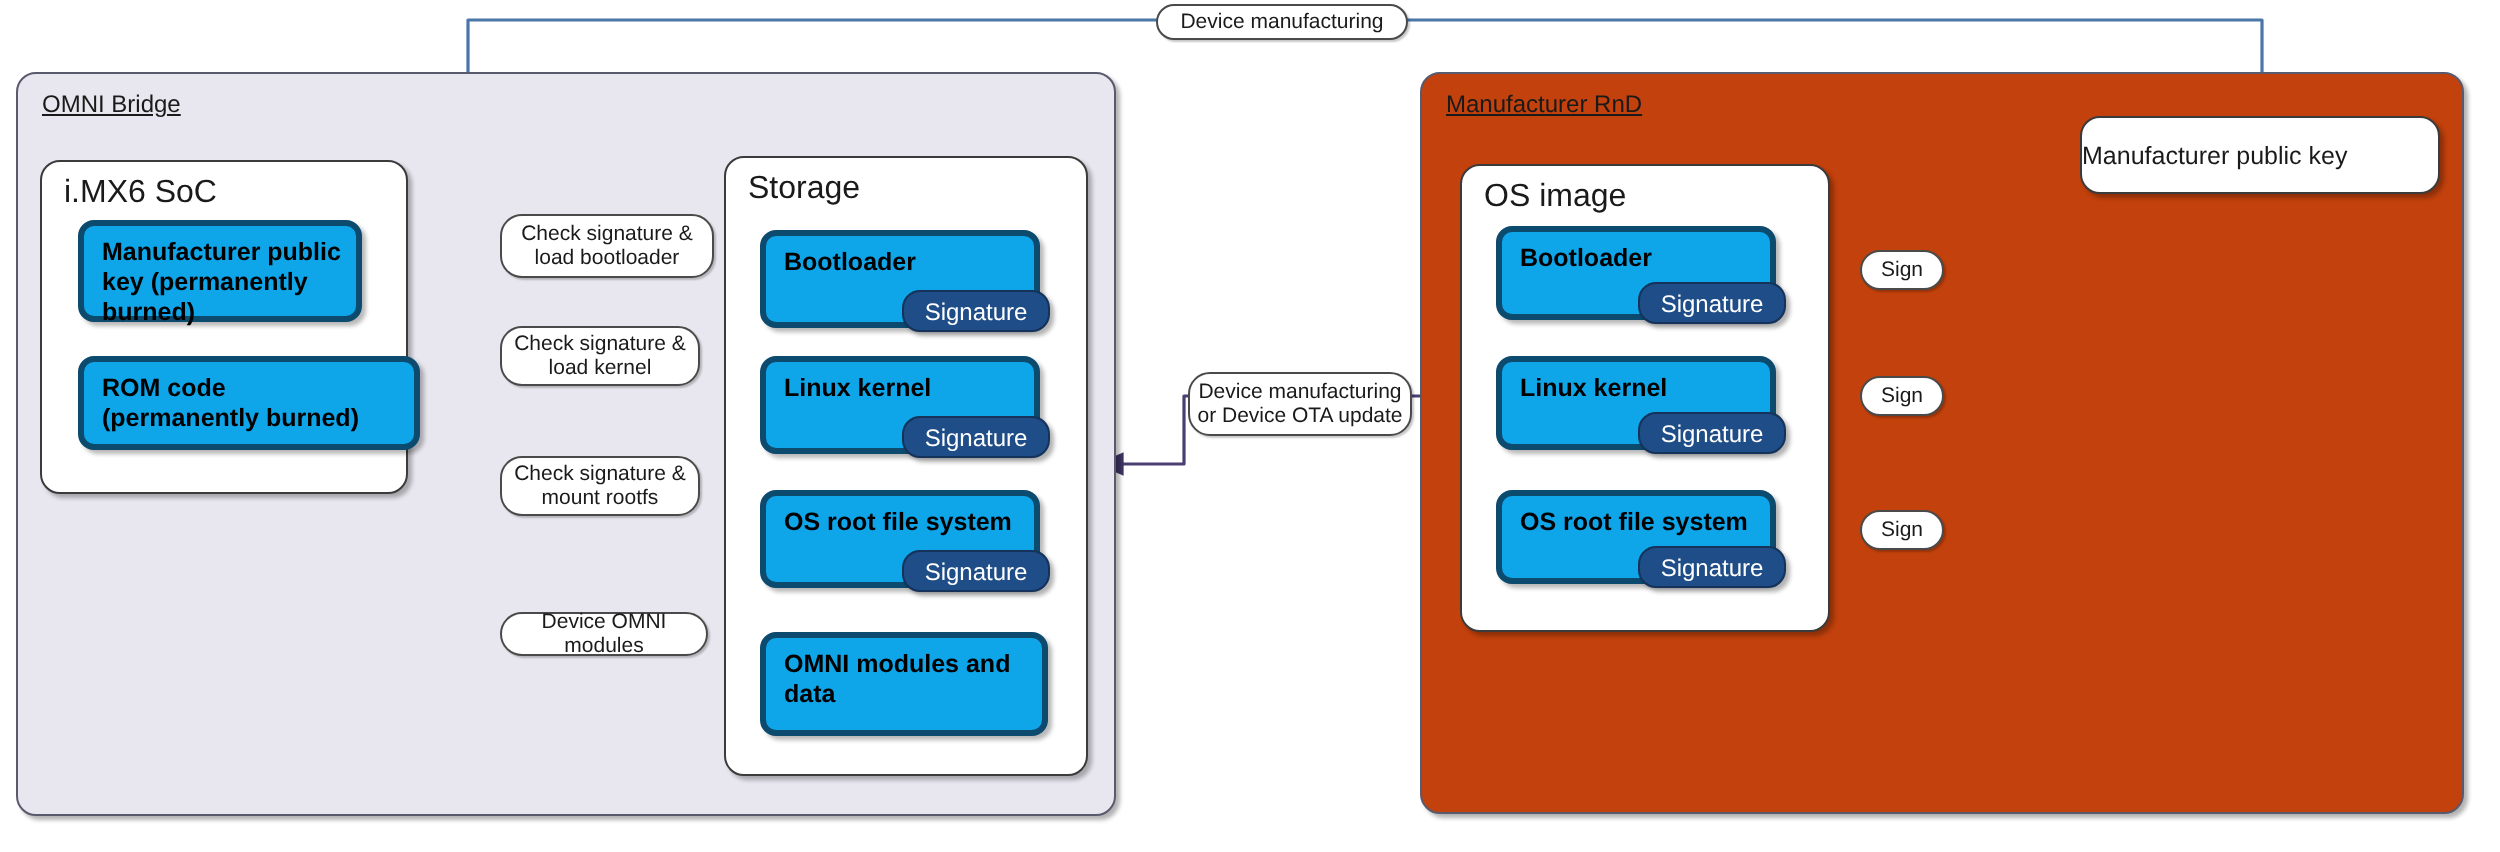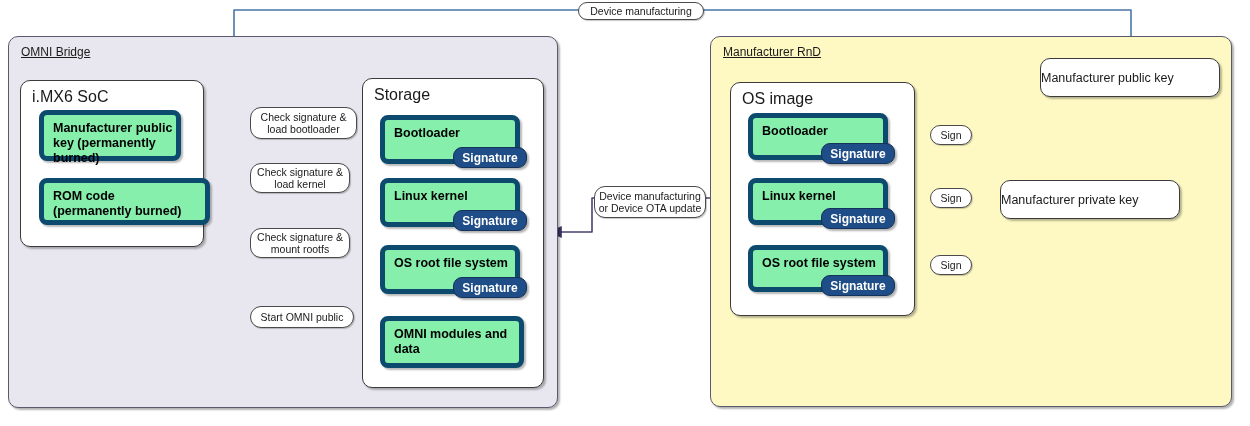--- a/index.html
+++ b/index.html
@@ -23,21 +23,21 @@
     color: #000;
   }
   
   .group-omni {
     background: #e8e6ee;
     border: 1px solid #5a5a6e;
     border-radius: 10px;
     box-shadow: 2px 2px 2px rgba(0,0,0,0.30);
   }
   .group-rnd {
-    background: #fef9c3;
+    background: #c2410c;
     border: 1px solid #5a5a6e;
     border-radius: 10px;
     box-shadow: 2px 2px 2px rgba(0,0,0,0.30);
   }
   .group-label {
     position: absolute;
     left: 12px; top: 8px;
     font-size: 12px;
     color: #1a1a1a;
     text-decoration: underline;
@@ -50,43 +50,43 @@
     box-shadow: 2px 2px 2px rgba(0,0,0,0.28);
   }
   .subbox-label {
     position: absolute;
     left: 11px; top: 7px;
     font-size: 16px;
     color: #1a1a1a;
   }
   
   .item {
-    background: #86efac;
-    border: 5px solid #0c4a6e;
+    background: #0ea5e9;
+    border: 3px solid #0c4a6e;
     border-radius: 8px;
     box-shadow: 2px 2px 2px rgba(0,0,0,0.28);
   }
   .item-label {
     position: absolute;
     left: 9px; top: 6px;
     font-size: 12.5px;
     font-weight: bold;
     line-height: 15px;
     color: #000;
     white-space: pre-line;
   }
   .sig {
     position: absolute;
     background: #1f4e89;
     background: #1e4d87;
     border: 1px solid #15325a;
     border-radius: 9px;
     color: #ffffff;
     font-size: 12px;
-    font-weight: bold;
+    font-weight: normal;
     display: flex;
     align-items: center;
     justify-content: center;
     box-shadow: 2px 2px 2px rgba(0,0,0,0.30);
   }
   
   .keybox {
     background: #ffffff;
     border: 1px solid #3b3b3b;
     border-radius: 10px;
@@ -189,21 +189,21 @@
   </div>
   <div class="node pill" style="left:250px; top:163px; width:100px; height:30px;">
     <span>Check signature &amp;
 load kernel</span>
   </div>
   <div class="node pill" style="left:250px; top:228px; width:100px; height:30px;">
     <span>Check signature &amp;
 mount rootfs</span>
   </div>
   <div class="node pill" style="left:250px; top:306px; width:104px; height:22px;">
-    <span>Start OMNI public</span>
+    <span>Device OMNI modules</span>
   </div>
 
   <div class="node subbox" style="left:362px; top:78px; width:182px; height:310px;">
     <span class="subbox-label">Storage</span>
   </div>
 
   <div class="node item" style="left:380px; top:115px; width:140px; height:49px;">
     <span class="item-label">Bootloader</span>
     <div class="sig" style="left:68px; top:27px; width:72px; height:19px;">
       <span>Signature</span>
@@ -264,23 +264,20 @@
   <div class="node pill" style="left:930px; top:188px; width:42px; height:20px;">
     <span>Sign</span>
   </div>
   <div class="node pill" style="left:930px; top:255px; width:42px; height:20px;">
     <span>Sign</span>
   </div>
 
   <div class="node keybox" style="left:1040px; top:58px; width:180px; height:39px;">
     <span>Manufacturer public key</span>
   </div>
-  <div class="node keybox" style="left:1000px; top:180px; width:180px; height:39px;">
-    <span>Manufacturer private key</span>
-  </div>
 
   <div class="node pill" style="left:578px; top:2px; width:126px; height:18px; font-size:10.5px;">
     <span>Device manufacturing</span>
   </div>
   <div class="node pill" style="left:594px; top:186px; width:112px; height:32px;">
     <span>Device manufacturing
 or Device OTA update</span>
   </div>
 
 </div>

